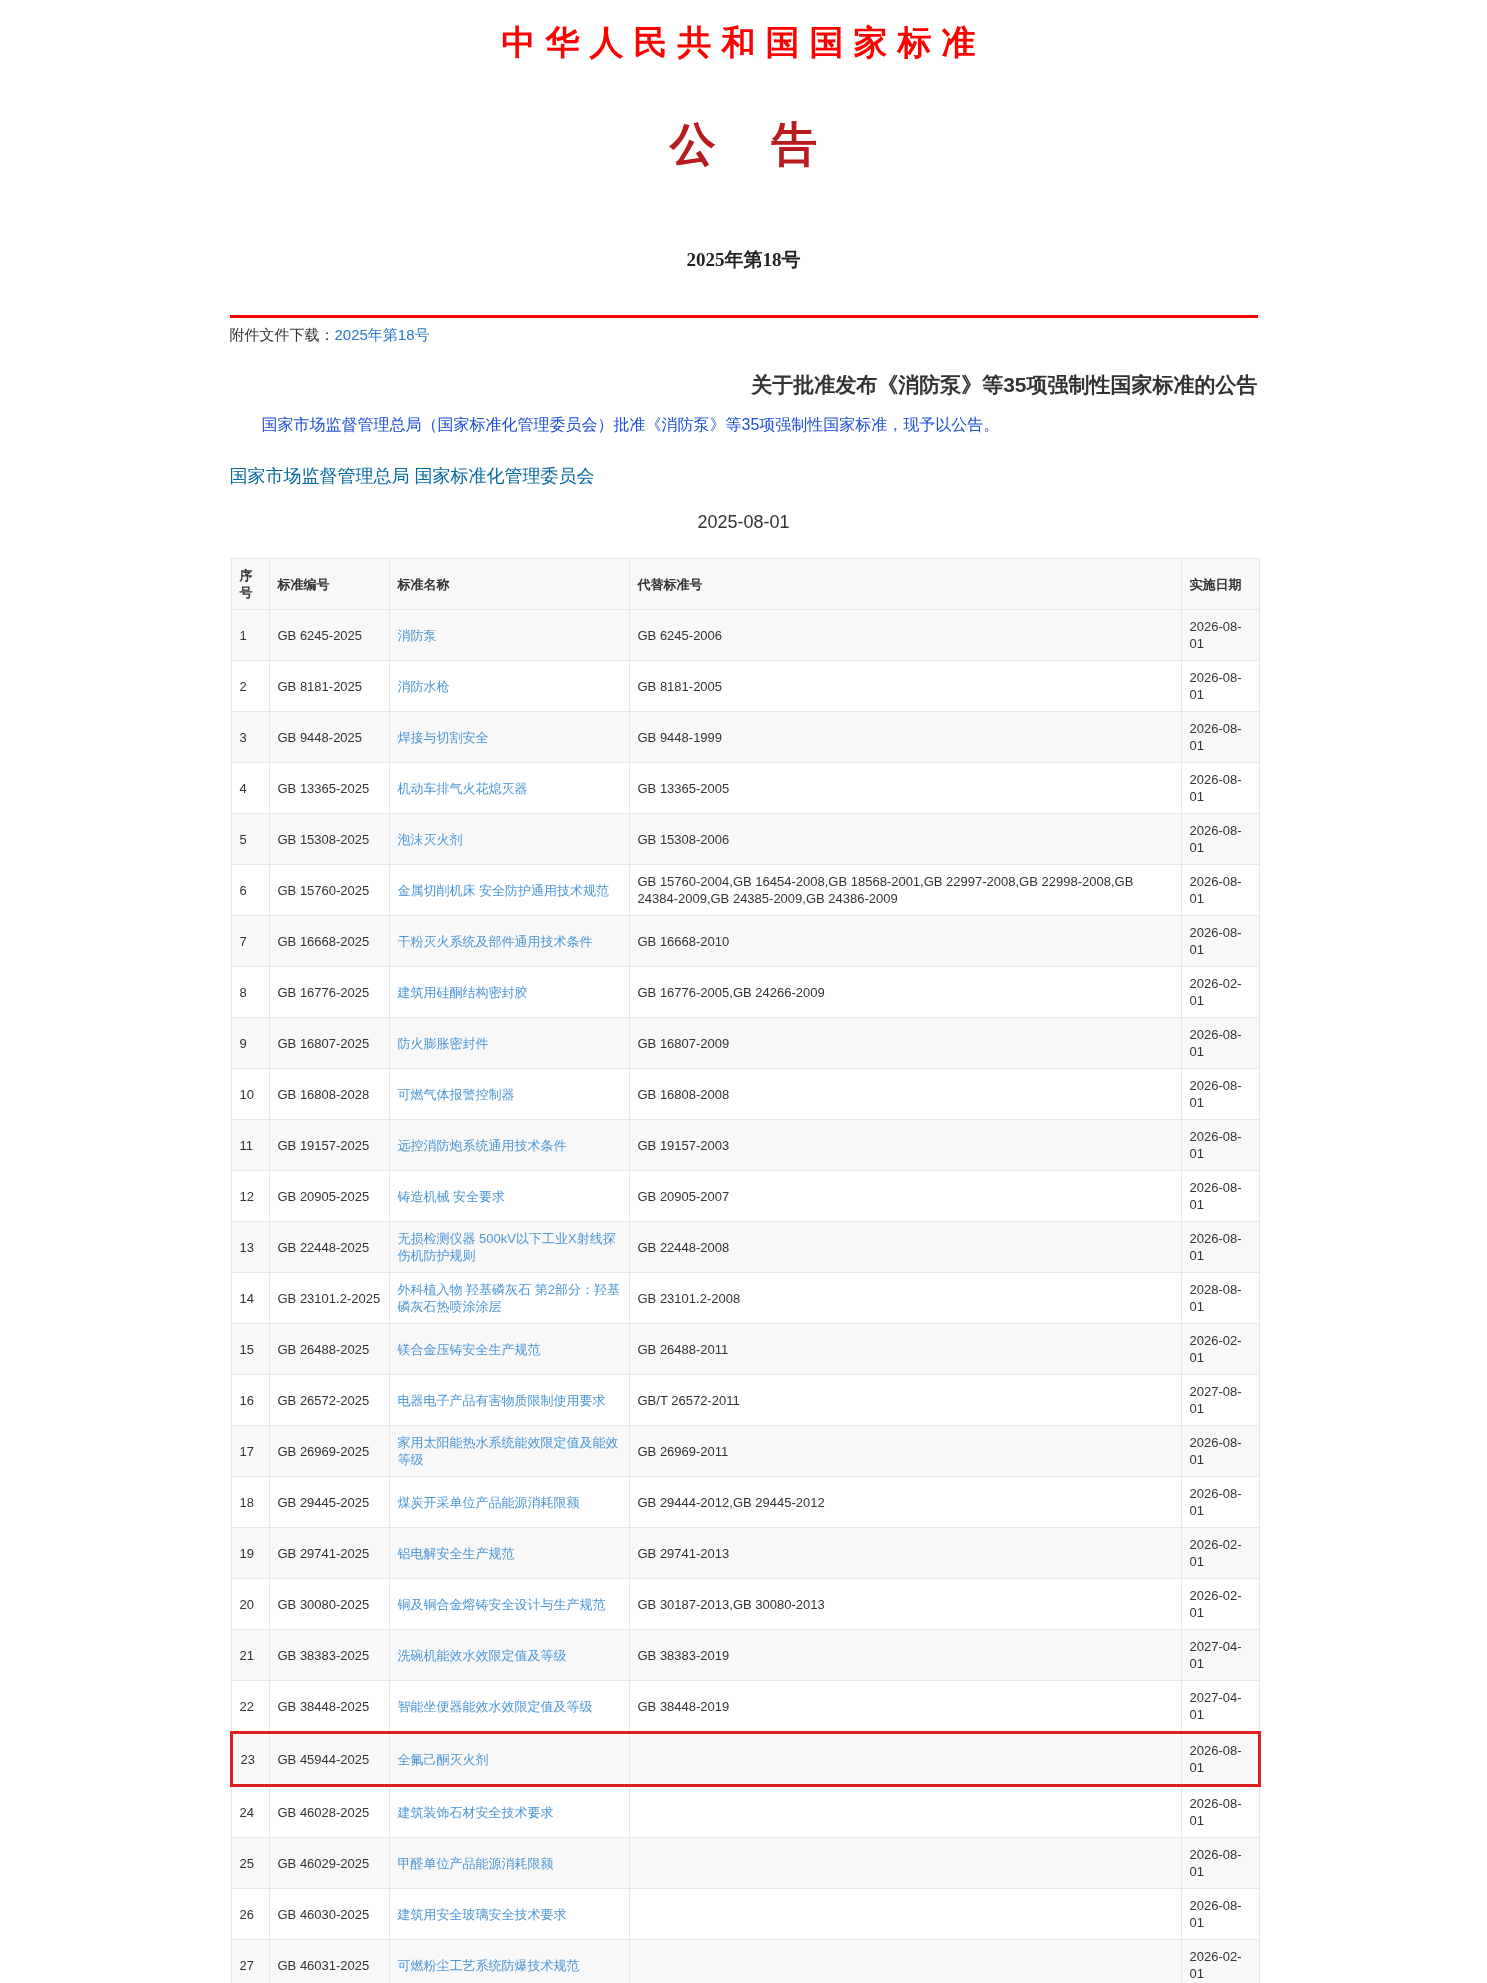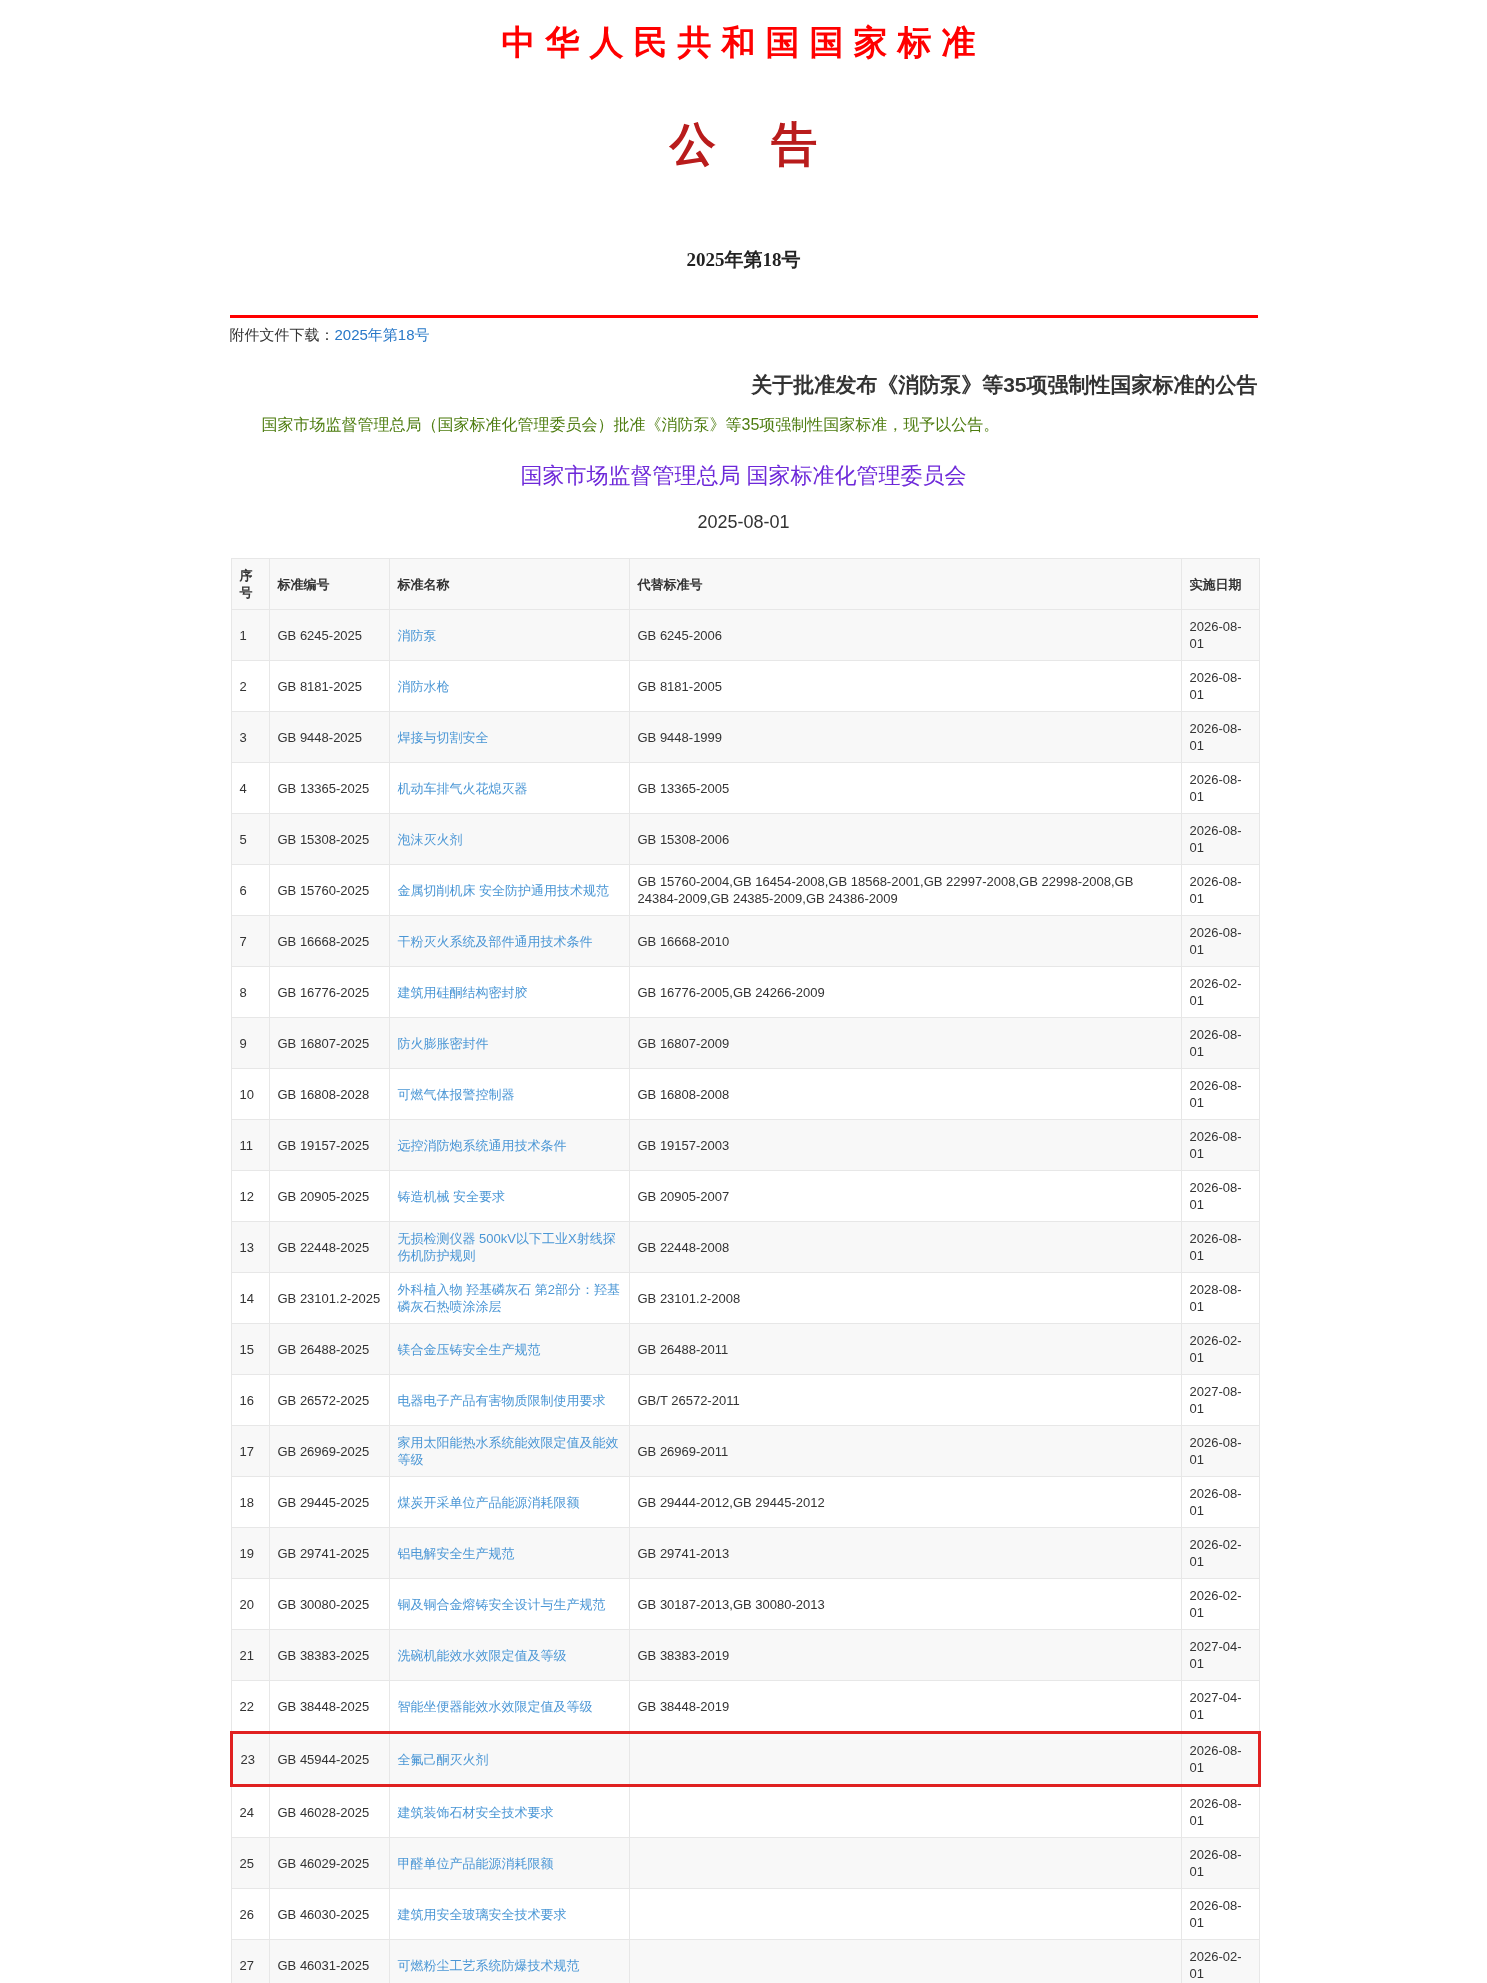--- a/index.html
+++ b/index.html
@@ -69,29 +69,29 @@
     margin-top: 26px;
     text-align: right;
     font-size: 21px;
     font-weight: bold;
     color: #333333;
     line-height: 28px;
   }
   .announce-body {
     margin-top: 15px;
     font-size: 16px;
-    color: #4d7c0f;
+    color: #1d4ed8;
     text-indent: 2em;
     line-height: 22px;
   }
   .authority-line {
     margin-top: 28px;
-    text-align: center;
-    font-size: 22px;
-    color: #6d28d9;
+    text-align: left;
+    font-size: 18px;
+    color: #0369a1;
     line-height: 24px;
   }
   .date-line {
     margin-top: 22px;
     text-align: center;
     font-size: 18px;
     color: #333333;
     line-height: 24px;
   }
   

